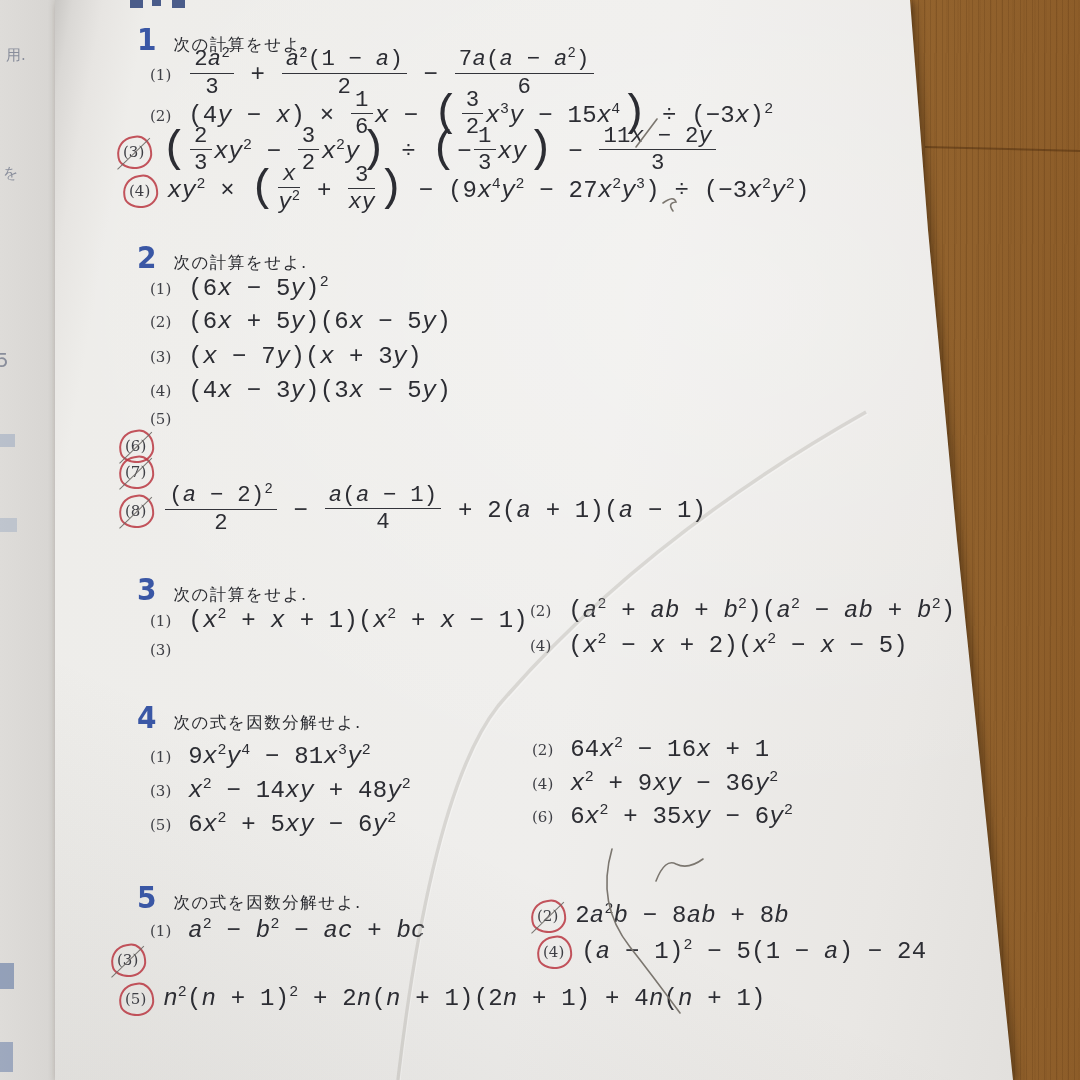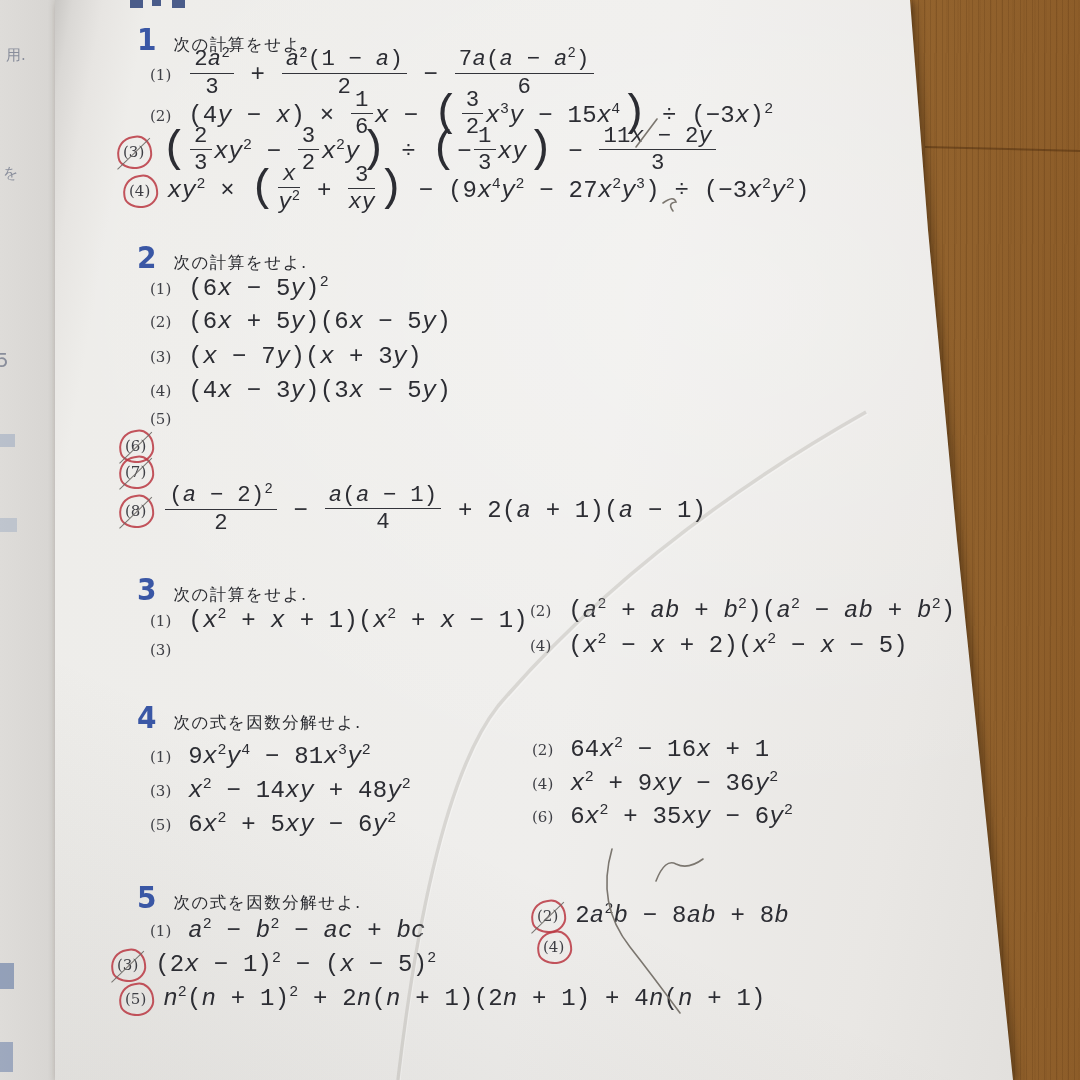--- a/index.html
+++ b/index.html
@@ -240,24 +240,24 @@
           <div class="row" style="left: 95px; top: 916px;">
             <span class="labwrap"><span class="lab">(1)</span></span>
             <span class="expr"><i>a</i><sup>2</sup> − <i>b</i><sup>2</sup> − <i>a</i><i>c</i> + <i>b</i><i>c</i></span>
           </div>
           <div class="row" style="left: 482px; top: 901px;">
             <span class="labwrap"><span class="lab">(2)</span><span class="ring slash"></span></span>
             <span class="expr">2<i>a</i><sup>2</sup><i>b</i> − 8<i>a</i><i>b</i> + 8<i>b</i></span>
           </div>
           <div class="row" style="left: 62px; top: 950px;">
             <span class="labwrap"><span class="lab">(3)</span><span class="ring slash"></span></span>
-            <span class="expr">(2<i>x</i> − 1)<sup>2</sup> − (<i>x</i> − 5)<sup>2</sup></span>
           </div>
           <div class="row" style="left: 488px; top: 937px;">
             <span class="labwrap"><span class="lab">(4)</span><span class="ring"></span></span>
+            <span class="expr">(<i>a</i> − 1)<sup>2</sup> − 5(1 − <i>a</i>) − 24</span>
           </div>
           <div class="row" style="left: 70px; top: 984px;">
             <span class="labwrap"><span class="lab">(5)</span><span class="ring"></span></span>
             <span class="expr"><i>n</i><sup>2</sup>(<i>n</i> + 1)<sup>2</sup> + 2<i>n</i>(<i>n</i> + 1)(2<i>n</i> + 1) + 4<i>n</i>(<i>n</i> + 1)</span>
           </div>
         </div>
     </div>
   </div>
 
   <svg class="marks" viewBox="0 0 1080 1080">

